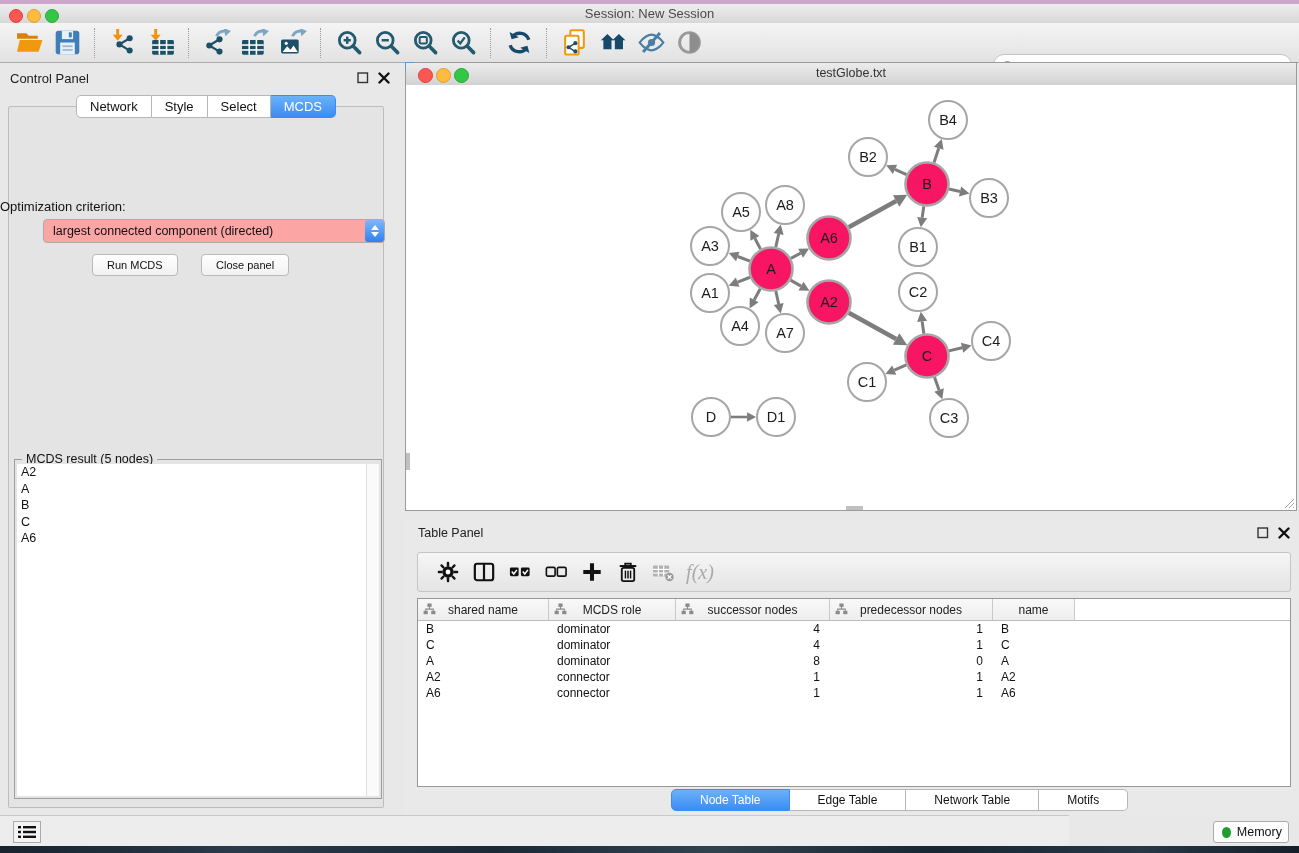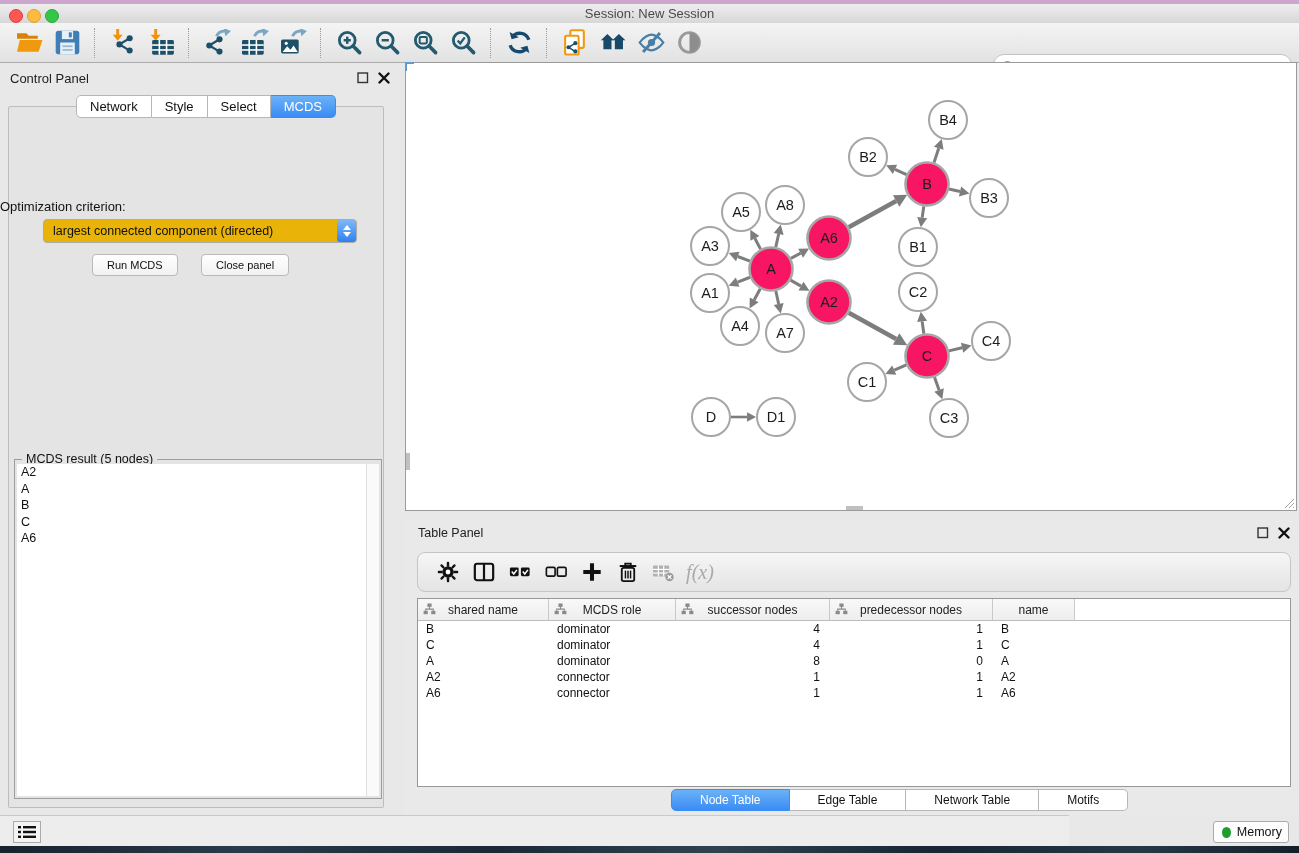--- a/index.html
+++ b/index.html
@@ -39,21 +39,21 @@
   .cp-box{position:absolute;left:8px;top:43px;width:374px;height:700px;background:#e4e4e4;
       border:1px solid #bdbdbd;border-radius:2px;}
   .seg{display:inline-flex;}
   .seg .tab{background:#fff;border:1px solid #b6b6b6;border-left:none;padding:3px 13px;
       font-size:13px;color:#111;cursor:pointer;white-space:nowrap;}
   .seg .tab:first-child{border-left:1px solid #b6b6b6;border-radius:5px 0 0 5px;}
   .seg .tab:last-child{border-radius:0 5px 5px 0;}
   .seg .tab.active{background:linear-gradient(#6cb2f8,#3a8cf4);border-color:#3a8cf4;color:#fff;}
   .cp-tabs{position:absolute;left:76px;top:32px;z-index:5;}
   .opt-label{position:absolute;left:0;width:391px;top:136px;text-align:left;font-size:13px;color:#111;}
-  .dropdown{position:absolute;left:43px;top:156px;width:314px;height:24px;background:#eab308;
+  .dropdown{position:absolute;left:43px;top:156px;width:342px;height:24px;background:#fca5a5;
       border:1px solid #ababab;border-radius:4px;display:flex;align-items:center;cursor:pointer;box-sizing:border-box;}
   .dropdown .val{flex:1;font-size:12.5px;color:#111;padding-left:9px;white-space:nowrap;overflow:hidden;}
   .dd-stepper{width:19px;height:22px;border-radius:3px;margin-right:0px;
       background:linear-gradient(#7db9f9,#2f80f2);display:flex;flex-direction:column;
       align-items:center;justify-content:center;gap:2px;}
   .dd-stepper i{display:block;width:0;height:0;border-left:4px solid transparent;border-right:4px solid transparent;}
   .dd-stepper .up{border-bottom:5px solid #fff;}
   .dd-stepper .down{border-top:5px solid #fff;}
   .mac-btn{position:absolute;height:22px;background:linear-gradient(#ffffff,#f1f1f1);
       border:1px solid #b9b9b9;border-radius:4px;font-size:11px;color:#111;
@@ -78,21 +78,21 @@
   .net-canvas{position:absolute;left:0;top:22px;right:0;bottom:0;background:#fff;}
   .focus-corner{position:absolute;left:-1px;top:-1px;width:7px;height:7px;
       border-left:2px solid #5b9bd5;border-top:2px solid #5b9bd5;}
   .mini-thumb-v{position:absolute;left:0px;top:368px;width:4px;height:17px;background:#c0c0c0;}
   .mini-thumb-h{position:absolute;left:440px;bottom:0px;width:17px;height:4px;background:#c0c0c0;}
   .resize-grip{position:absolute;right:1px;bottom:1px;width:13px;height:13px;}
   
   .table-panel{position:absolute;left:405px;top:519px;width:894px;height:296px;background:#e9e9e9;}
   .tp-title{position:absolute;left:13px;top:7px;font-size:12.5px;color:#222;}
   .tp-toolbar{position:absolute;left:12px;top:33px;width:874px;height:40px;
-      background:linear-gradient(#f6f6f6,#e4e4e4);border:1px solid #c5c5c5;border-radius:8px;
+      background:linear-gradient(#f6f6f6,#e4e4e4);border:1px solid #c5c5c5;border-radius:3px;
       display:flex;align-items:center;padding-left:12px;box-sizing:border-box;}
   .tp-btn{width:36px;height:30px;border:none;background:transparent;padding:2px;cursor:pointer;}
   .tp-btn svg{width:22px;height:22px;display:block;margin:auto;}
   .tp-btn.wide svg{width:30px;}
   .tp-btn.disabled{cursor:default;}
   .fx{font-family:"Liberation Serif",serif;font-style:italic;font-size:20px;color:#a9a9a9;}
   .tbl{position:absolute;left:12px;top:79px;width:874px;height:189px;background:#fff;
       border:1px solid #979797;box-sizing:border-box;overflow:hidden;}
   .thead{display:flex;height:21px;border-bottom:1px solid #bdbdbd;}
   .th{position:relative;background:linear-gradient(#f8f8f8,#eeeeee);border-right:1px solid #c9c9c9;
@@ -302,20 +302,26 @@
           <div class="item">B</div>
           <div class="item">C</div>
           <div class="item">A6</div>
         </div>
       <div class="result-scroll"></div>
     </div>
   </div>
 
   <div class="net-window">
     <div class="focus-corner"></div>
+    <div class="net-titlebar">
+      <span class="nlight red"></span>
+      <span class="nlight yellow"></span>
+      <span class="nlight green"></span>
+      <div class="title">testGlobe.txt</div>
+    </div>
     <div class="net-canvas">
       <svg id="graph-svg" width="890" height="426">
           <line x1="354.520705261266" y1="164.08933999640539" x2="348.8326690551289" y2="153.28207120474488" stroke="#7d7d7d" stroke-width="3"></line>
           <polygon points="344.31492865665246,144.69836444763965 353.29619656882363,150.93284619753715 344.3691415414342,155.63129621195262" fill="#7d7d7d"></polygon>
           <line x1="369.8081797731222" y1="162.0197496085841" x2="372.65320269947864" y2="149.01393051666895" stroke="#7d7d7d" stroke-width="3"></line>
           <polygon points="374.72606242389134,139.53800034792522 377.5806863872254,150.09181757336356 367.7257190117319,147.93604345997434" fill="#7d7d7d"></polygon>
           <line x1="343.94681105613967" y1="176.06191236542972" x2="331.7902094058956" y2="171.47827567763275" stroke="#7d7d7d" stroke-width="3"></line>
           <polygon points="322.71394572787585,168.0560778973958 333.5697522516188,166.75861856506248 330.0106665601724,176.19793279020303" fill="#7d7d7d"></polygon>
           <line x1="344.06226608680885" y1="192.23779694945225" x2="331.6378087654123" y2="197.12610802672302" stroke="#7d7d7d" stroke-width="3"></line>
           <polygon points="322.61131903394767,200.6775138227091 329.79107775149953,192.4323333663614 333.484539779325,201.81988268708463" fill="#7d7d7d"></polygon>

